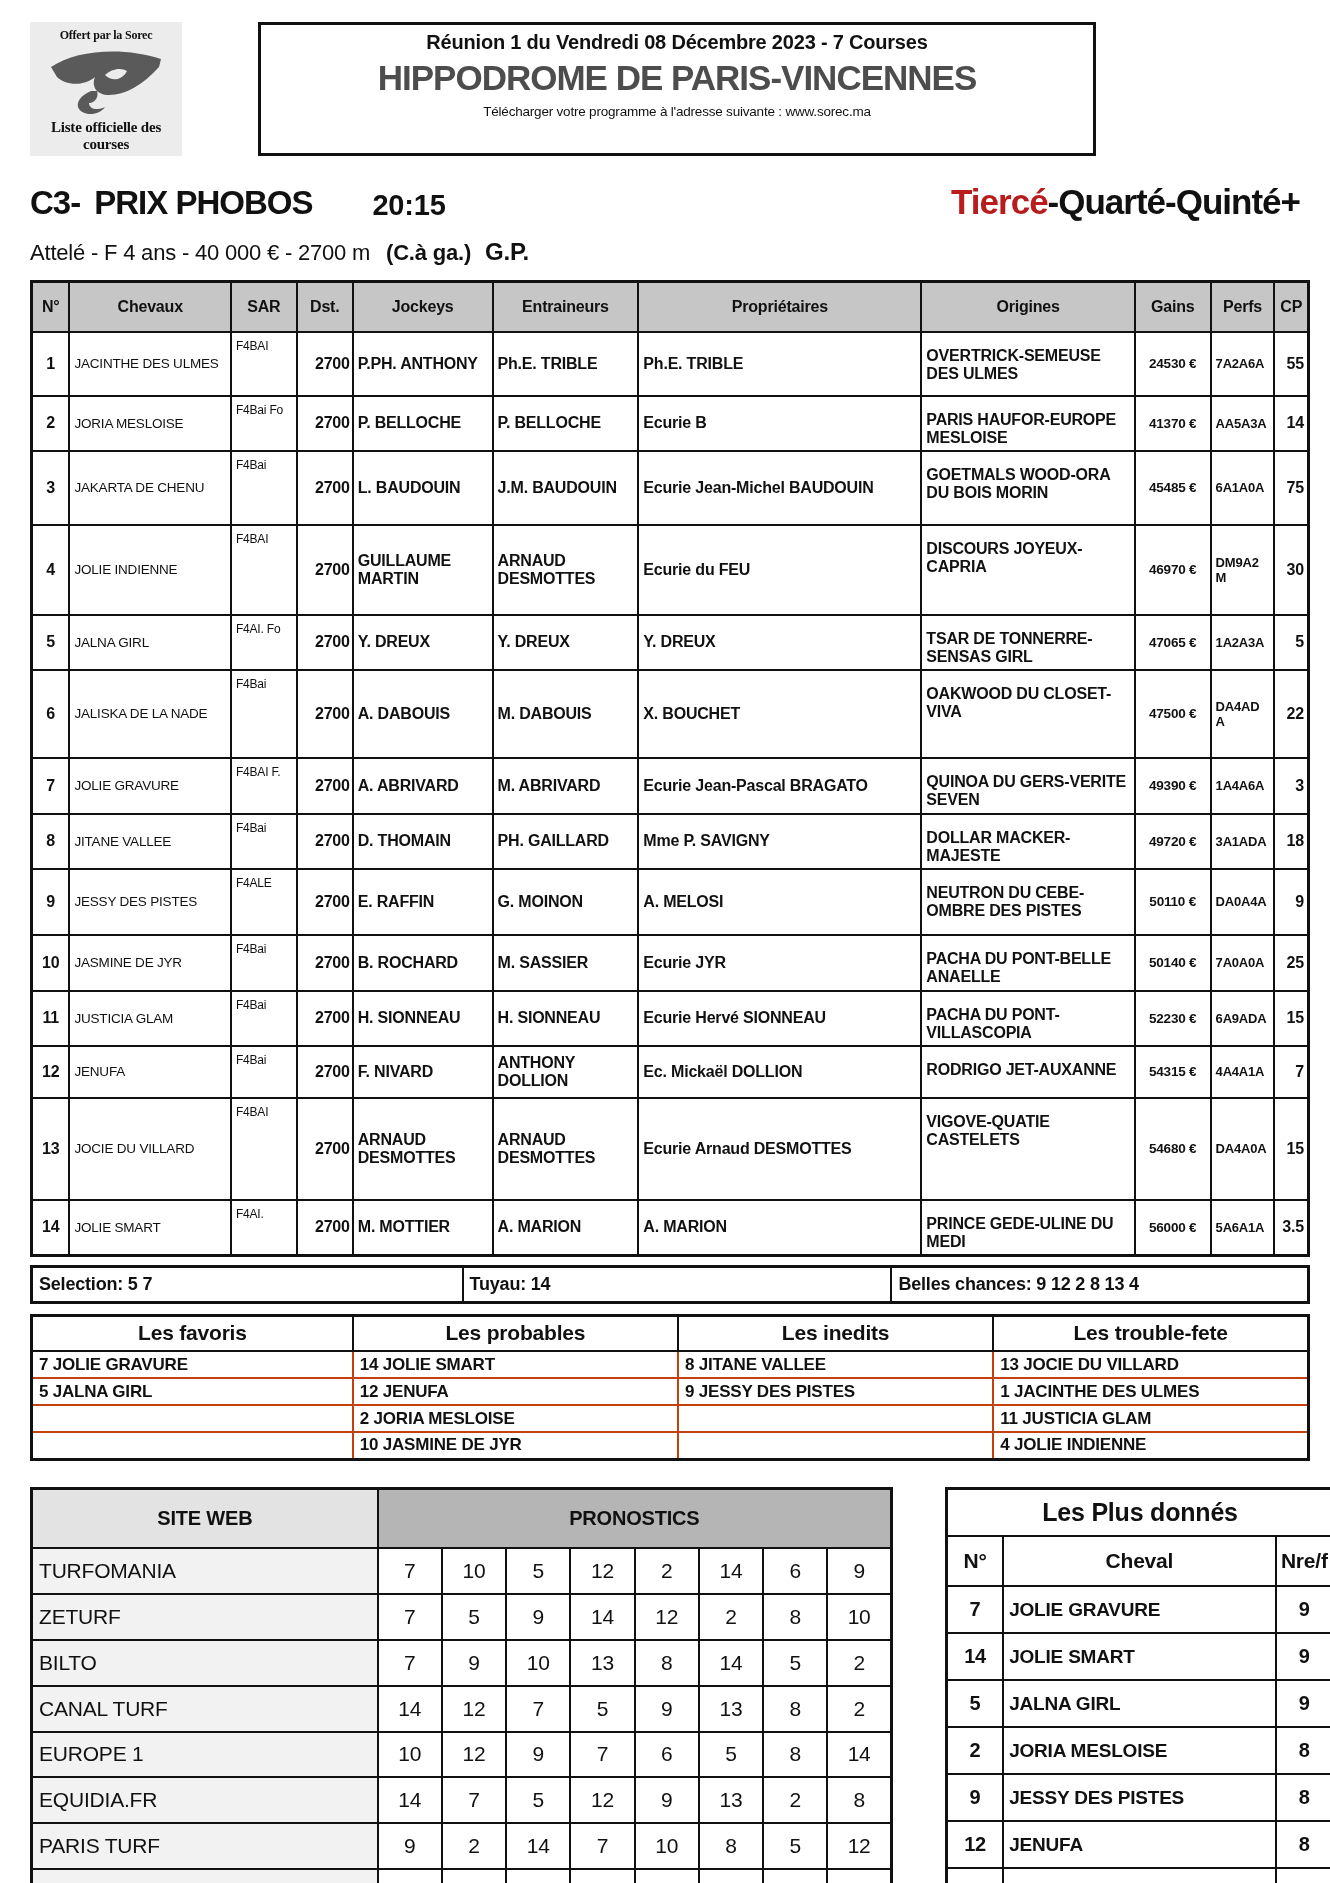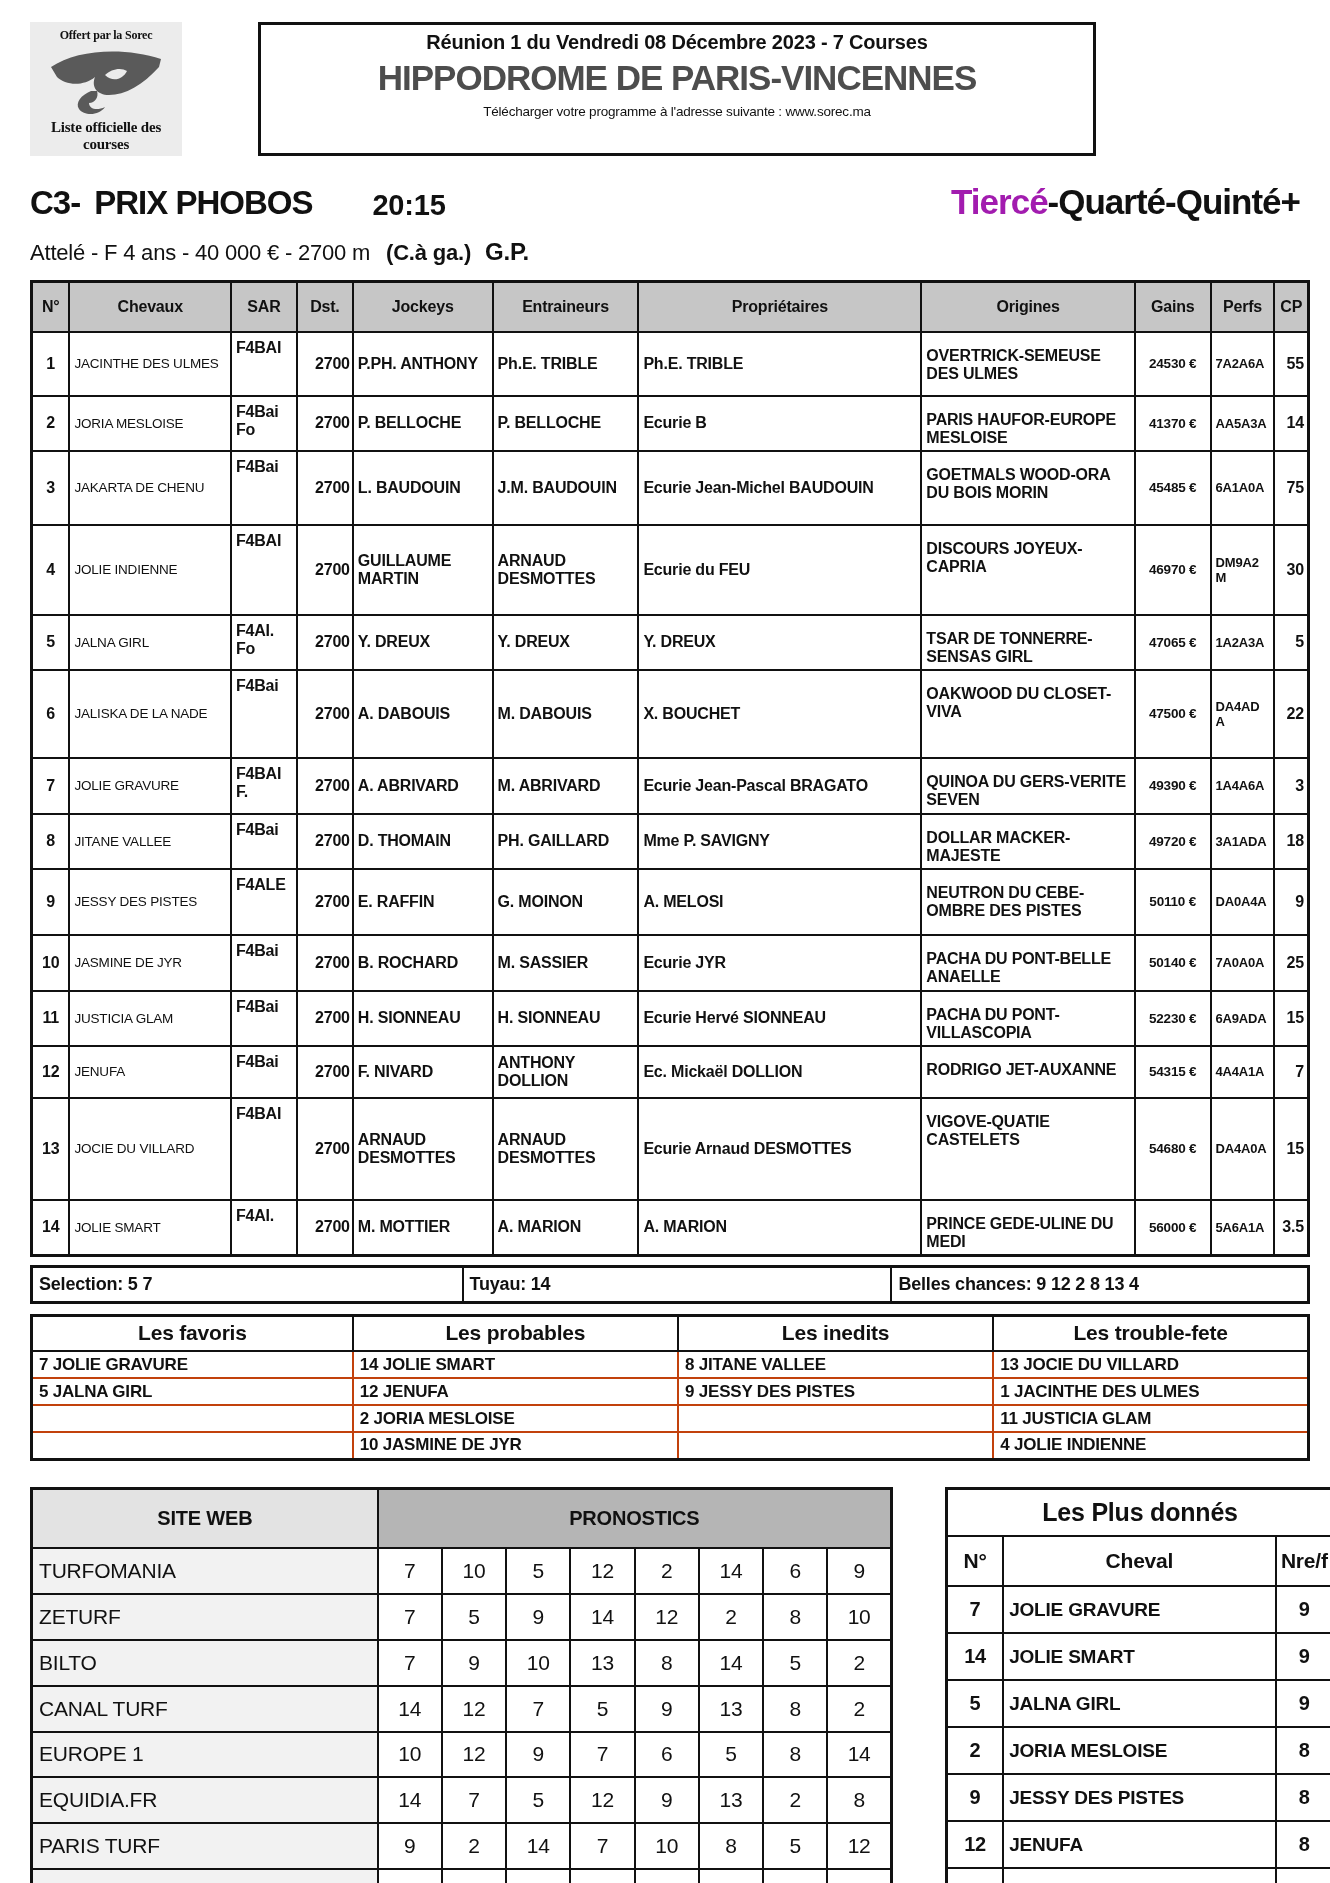--- a/index.html
+++ b/index.html
@@ -26,33 +26,33 @@
   }
   .title-box .r1 { font-size:20px; font-weight:bold; }
   .title-box .r2 { font-size:35px; font-weight:bold; color:#4d4d4d; letter-spacing:-1px; margin-top:4px;}
   .title-box .r3 { font-size:13.5px; margin-top:6px; }
   
   .race-line { display:flex; align-items:flex-end; padding:26px 30px 0 30px; }
   .race-code { font-size:33px; font-weight:bold; letter-spacing:-1px; }
   .race-name { font-size:33px; font-weight:bold; letter-spacing:-1px; margin-left:14px; }
   .race-time { font-size:29px; font-weight:bold; margin-left:60px; }
   .bets { margin-left:auto; font-size:35px; font-weight:bold; letter-spacing:-1px; }
-  .bets .gray { color:#a21caf; }
+  .bets .gray { color:#b91c1c; }
   .conditions { padding:16px 30px 0 30px; font-size:22px; }
   .conditions .b1 { font-weight:bold; margin-left:10px; }
   .conditions .b2 { font-weight:bold; font-size:24px; margin-left:8px; }
   
   table { border-collapse:collapse; }
   .runners { width:1280px; margin:14px 30px 0 30px; border:3px solid #111; }
   .runners th, .runners td { border:2px solid #111; vertical-align:middle; }
   .runners th { background:#c6c6c6; font-size:16px; font-weight:bold; height:50px; text-align:center; }
   .runners td { padding:3px 4px; }
   .runners td.c-no  { text-align:center; font-size:16px; font-weight:bold; }
   .runners td.c-horse { font-size:13.5px; font-weight:normal; }
-  .runners td.c-sar { font-size:16px; font-weight:bold; vertical-align:top; padding-top:6px; }
+  .runners td.c-sar { font-size:12px; font-weight:normal; vertical-align:top; padding-top:6px; }
   .runners td.c-dst { text-align:right; font-size:16px; font-weight:bold; padding-right:2px;}
   .runners td.c-jockey, .runners td.c-trainer { font-size:16px; font-weight:bold; }
   .runners td.c-owner { font-size:16px; font-weight:bold; }
   .runners td.c-origins { font-size:16px; font-weight:bold; vertical-align:top; padding-top:14px;}
   .runners td.c-gains { text-align:center; font-size:13.5px; font-weight:bold; }
   .runners td.c-perfs { font-size:13px; font-weight:bold; word-break:break-word; }
   .runners td.c-cp { text-align:right; font-size:16px; font-weight:bold; padding-right:3px;}
   .runners tbody tr:nth-child(1){height:64px} .runners tbody tr:nth-child(2){height:46px}
   .runners tbody tr:nth-child(3){height:74px} .runners tbody tr:nth-child(4){height:90px}
   .runners tbody tr:nth-child(5){height:44px} .runners tbody tr:nth-child(6){height:88px}

